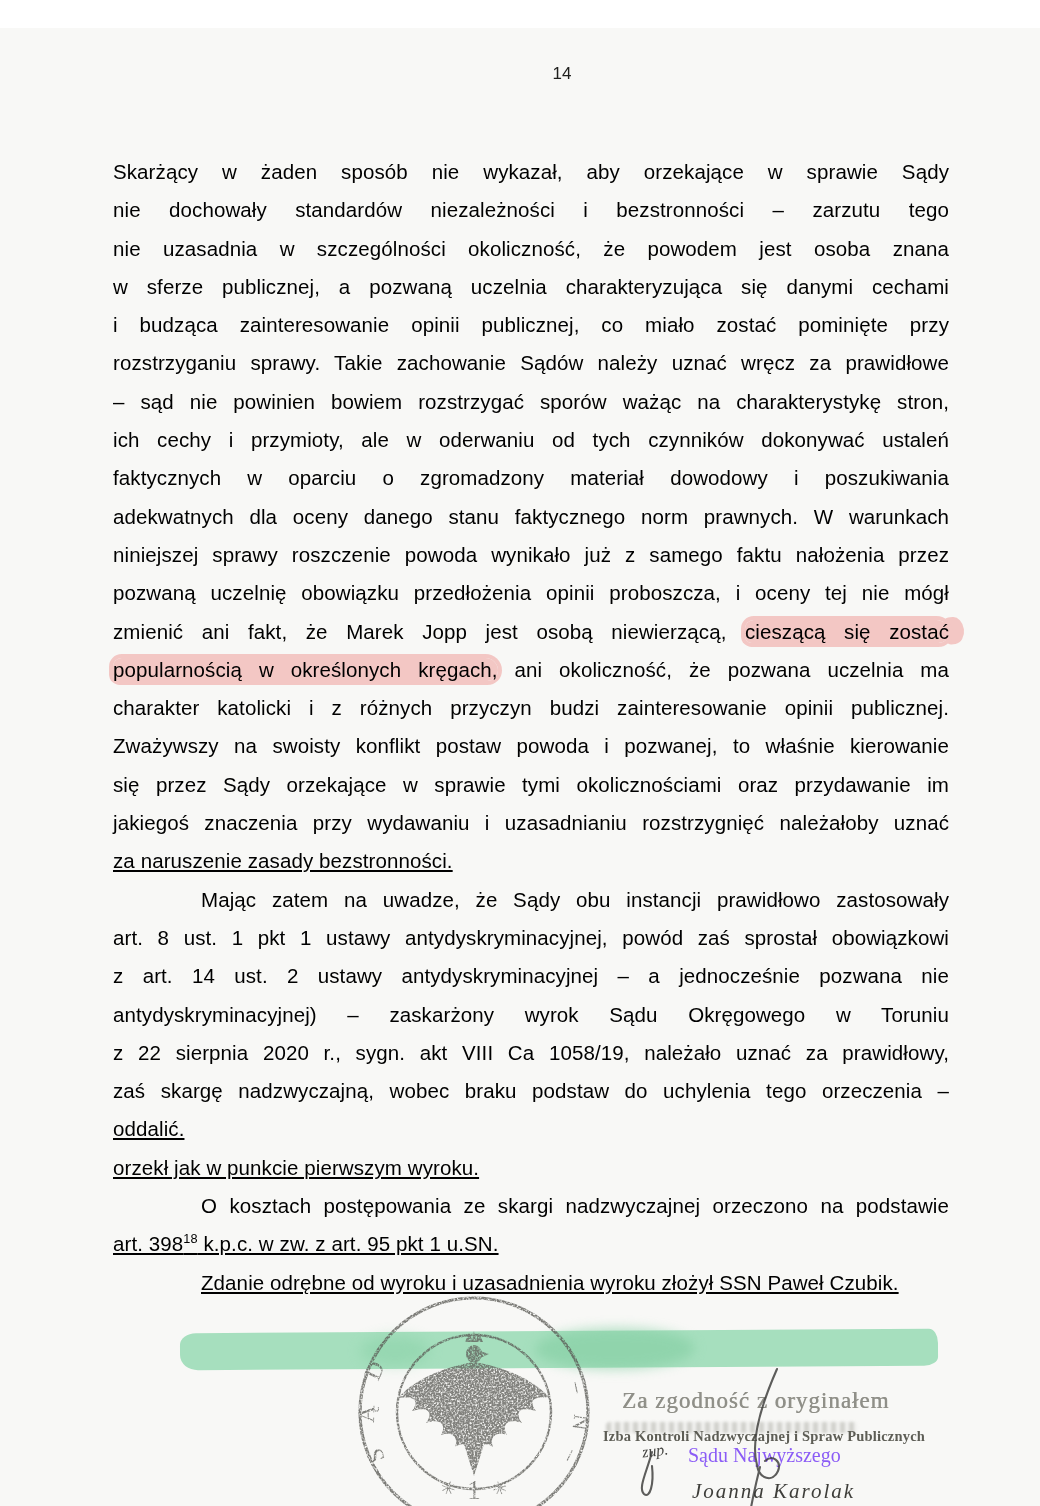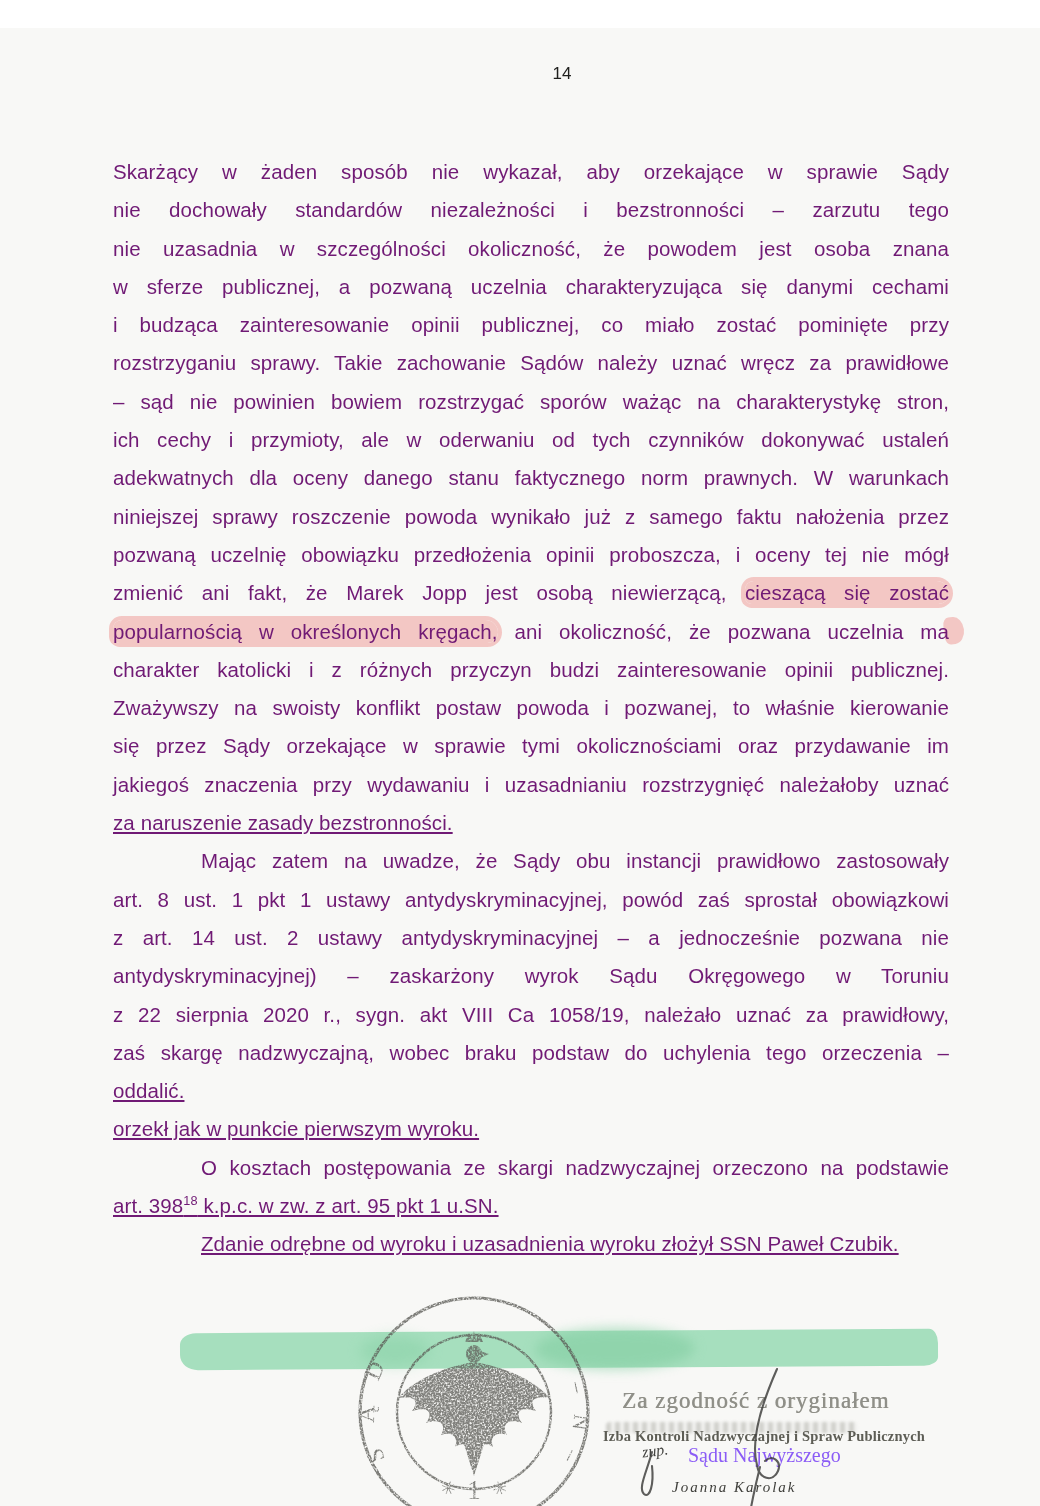--- a/index.html
+++ b/index.html
@@ -94,23 +94,23 @@
     position: absolute; left: 642px; top: 1414px;
     font-family: "Liberation Serif", serif; font-style: italic;
     font-size: 16px; color: #454542; transform: rotate(-7deg);
   }
   .cert-line3 {
     position: absolute; left: 688px; top: 1416px;
     font-family: "Liberation Serif", serif; font-size: 20px;
     color: #8b5cf6; filter: blur(0.2px);
   }
   .cert-name {
-    position: absolute; left: 672px; top: 1451px;
+    position: absolute; left: 692px; top: 1451px;
     font-family: "Liberation Serif", serif; font-style: italic;
-    font-size: 15px; letter-spacing: 2px; color: #3e3e3a; filter: blur(0.25px); text-align: right;
+    font-size: 21px; letter-spacing: 2px; color: #3e3e3a; filter: blur(0.25px); text-align: right;
   }
   .cert-role {
     position: absolute; left: 724px; top: 1477px;
     font-family: "Liberation Serif", serif; font-size: 15.5px;
     letter-spacing: 1.2px; color: #49494 3; color: #494943; filter: blur(0.25px);
   }
   .sig { position: absolute; left: 580px; top: 1320px; width: 380px; height: 186px; }
 </style>
 </head>
 <body>
@@ -154,29 +154,30 @@
       </text>
       <text font-size="22" letter-spacing="7">
         <textPath href="#arcR" startOffset="26%">– N –</textPath>
       </text>
       <text font-size="18" text-anchor="middle">
         <textPath href="#arcB" startOffset="50%"><tspan>✳</tspan><tspan dx="14" font-size="27">1</tspan><tspan dx="14">✳</tspan></textPath>
       </text>
     </g>
   </svg>
 
-  <div class="text-block" style="color: #701a75;">
+  <div class="text-block" style="color: #000000;">
       <div class="line"><span>Skarżący w żaden sposób nie wykazał, aby orzekające w sprawie Sądy</span></div>
       <div class="line"><span>nie dochowały standardów niezależności i bezstronności – zarzutu tego</span></div>
       <div class="line"><span>nie uzasadnia w szczególności okoliczność, że powodem jest osoba znana</span></div>
       <div class="line"><span>w sferze publicznej, a pozwaną uczelnia charakteryzująca się danymi cechami</span></div>
       <div class="line"><span>i budząca zainteresowanie opinii publicznej, co miało zostać pominięte przy</span></div>
       <div class="line"><span>rozstrzyganiu sprawy. Takie zachowanie Sądów należy uznać wręcz za prawidłowe</span></div>
       <div class="line"><span>– sąd nie powinien bowiem rozstrzygać sporów ważąc na charakterystykę stron,</span></div>
       <div class="line"><span>ich cechy i przymioty, ale w oderwaniu od tych czynników dokonywać ustaleń</span></div>
+      <div class="line"><span>faktycznych w oparciu o zgromadzony materiał dowodowy i poszukiwania</span></div>
       <div class="line"><span>adekwatnych dla oceny danego stanu faktycznego norm prawnych. W warunkach</span></div>
       <div class="line"><span>niniejszej sprawy roszczenie powoda wynikało już z samego faktu nałożenia przez</span></div>
       <div class="line"><span>pozwaną uczelnię obowiązku przedłożenia opinii proboszcza, i oceny tej nie mógł</span></div>
       <div class="line"><span>zmienić ani fakt, że Marek Jopp jest osobą niewierzącą, </span><span class="hl-pink">cieszącą się zostać</span></div>
       <div class="line"><span class="hl-pink">popularnością w określonych kręgach,</span><span> ani okoliczność, że pozwana uczelnia ma</span></div>
       <div class="line"><span>charakter katolicki i z różnych przyczyn budzi zainteresowanie opinii publicznej.</span></div>
       <div class="line"><span>Zważywszy na swoisty konflikt postaw powoda i pozwanej, to właśnie kierowanie</span></div>
       <div class="line"><span>się przez Sądy orzekające w sprawie tymi okolicznościami oraz przydawanie im</span></div>
       <div class="line"><span>jakiegoś znaczenia przy wydawaniu i uzasadnianiu rozstrzygnięć należałoby uznać</span></div>
       <div class="line last"><span>za naruszenie zasady bezstronności.</span></div>

